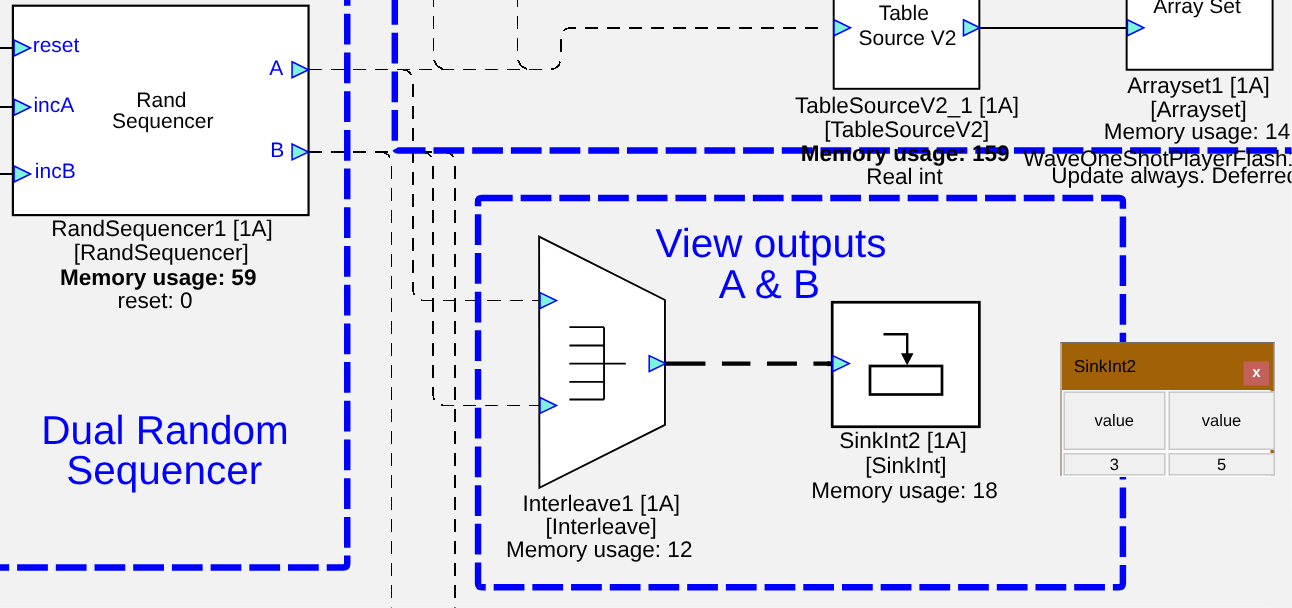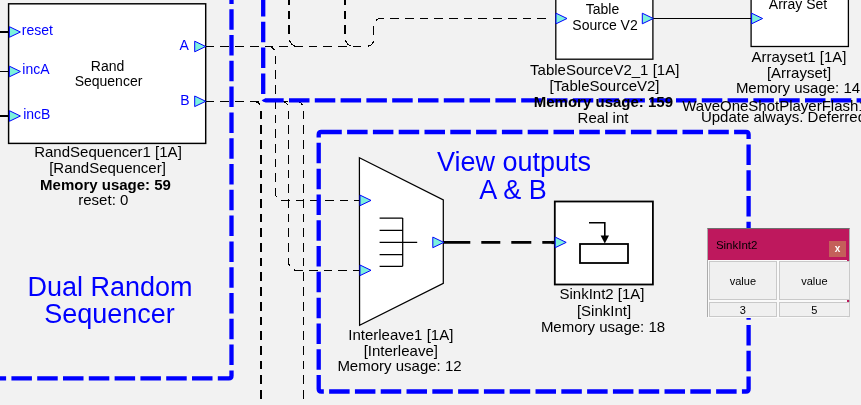--- a/index.html
+++ b/index.html
@@ -1,18 +1,18 @@
 <!DOCTYPE html>
 <html><head>
 <meta charset="utf-8">
 <style>
 html,body{margin:0;padding:0;}
 #canvas{position:relative;width:861px;height:405px;background:#f2f2f2;overflow:hidden;font-family:"Liberation Sans", sans-serif;}
 svg{position:absolute;left:0;top:0;}
-#win{position:absolute;left:706.9px;top:227.5px;width:143px;height:89px;background:#be185d;border:1px solid #ababab;border-top:1.5px solid #6f6f6f;box-sizing:border-box;padding-left:48px;}
+#win{position:absolute;left:706.9px;top:227.5px;width:143px;height:89px;background:#a16207;border:1px solid #ababab;border-top:1.5px solid #6f6f6f;box-sizing:border-box;padding-left:48px;}
 #winTitle{position:absolute;left:8px;top:10.5px;font-size:11.5px;color:#000;}
 #winClose{position:absolute;right:3px;top:12px;width:16.5px;height:16.5px;background:#c4605a;color:#fff;font-size:10px;font-weight:bold;text-align:center;line-height:16px;}
 #winBody{position:absolute;left:0px;top:31px;width:139.5px;height:58px;background:#fafafa;}
 .cell{position:absolute;background:#f0f0f0;border:1px solid #c9c9c9;box-sizing:border-box;font-size:11px;color:#000;display:flex;align-items:center;justify-content:center;}
 </style>
 </head>
 <body>
 <div id="canvas">
 <svg width="861" height="405" viewBox="0 0 861 405">
 

